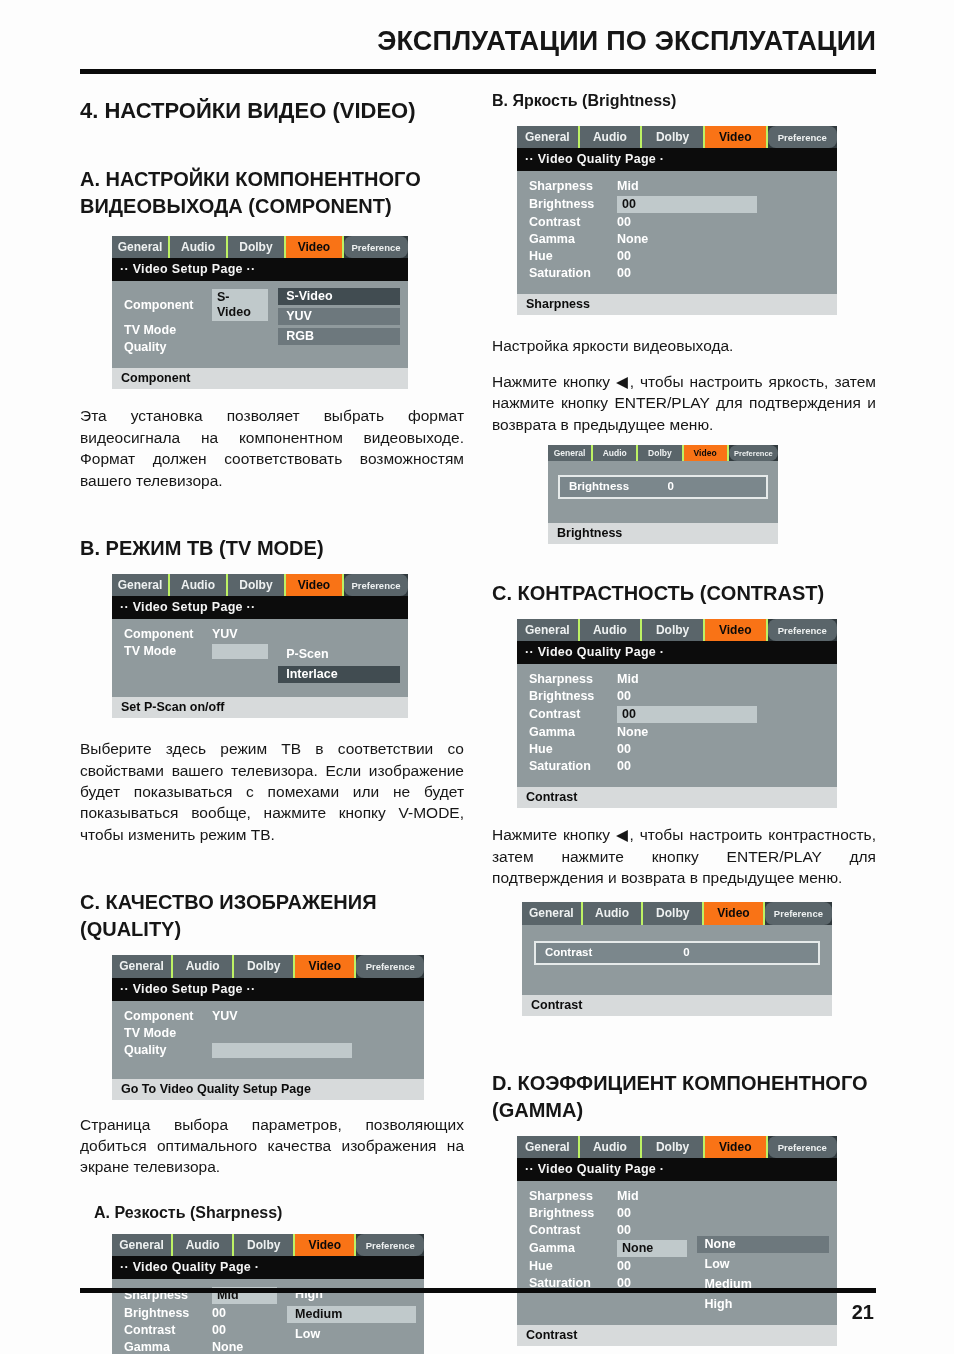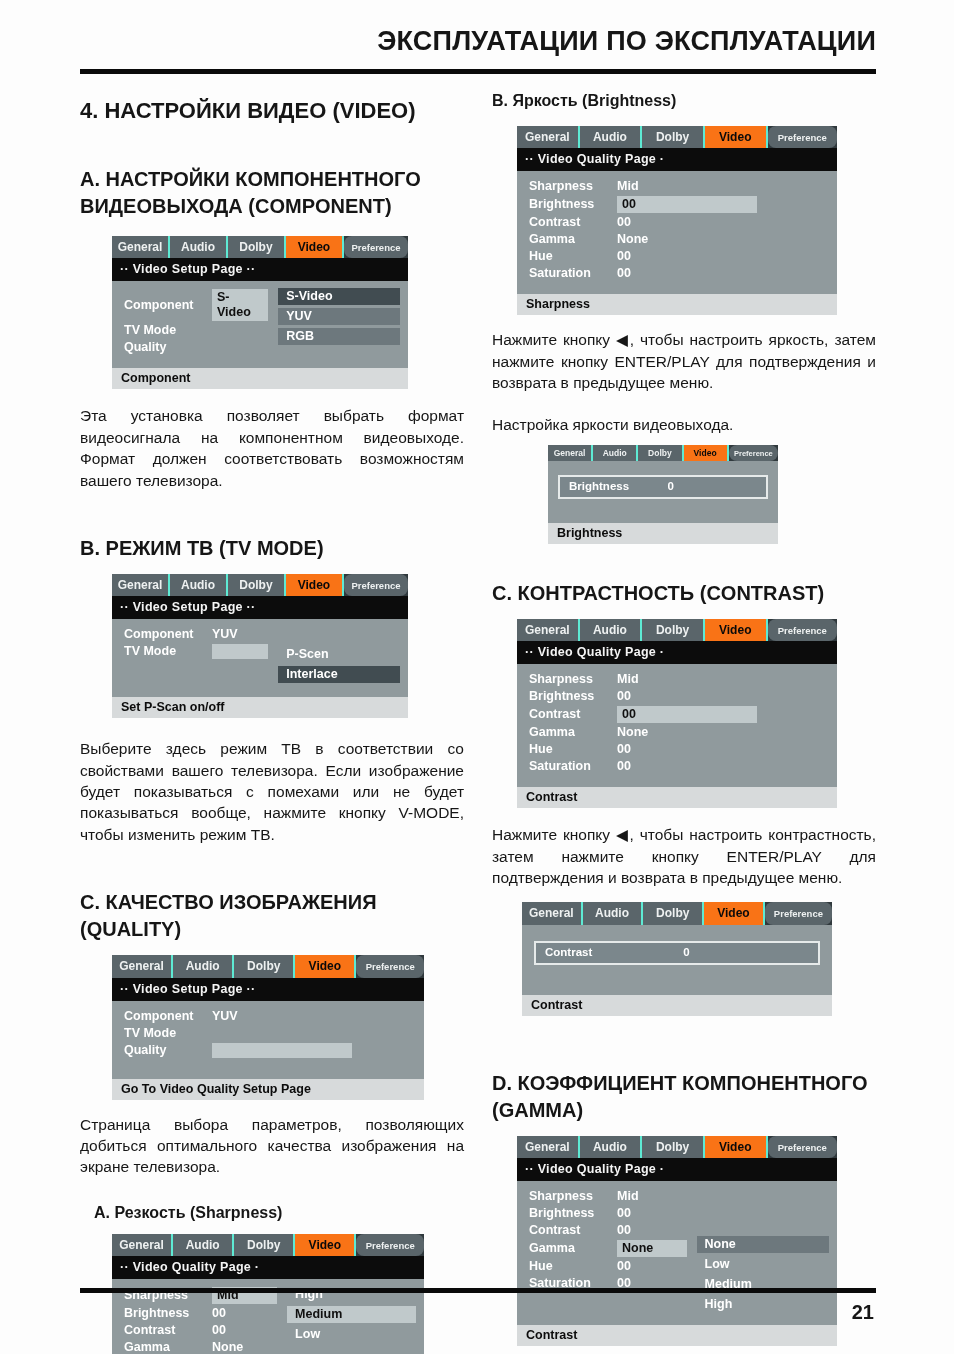--- a/index.html
+++ b/index.html
@@ -30,21 +30,21 @@
   
   .osd { width:296px; margin-left:32px; line-height:1.2; }
   .osd.w312 { width:312px; }
   .osd.w320 { width:320px; margin-left:25px; }
   .osd.w310 { width:310px; margin-left:30px; }
   .osd.small { width:230px; margin-left:56px; }
 
   .tabs { display:flex; background:#30393d; }
   .tab {
     flex:1; background:#5a656a; color:#eef1f1; font-weight:bold; font-size:12px;
-    text-align:center; padding:4px 1px; border-right:2px solid #5eead4; white-space:nowrap;
+    text-align:center; padding:4px 1px; border-right:2px solid #bef264; white-space:nowrap;
   }
   .tab:last-child { border-right:none;border-radius:8px; }
   .tab.active { background:#f97316; color:#0a0a0a; }
   .tab.pref { font-size:9.5px; padding-top:6px; flex:1.15; }
   .osd.small .tab { font-size:8.5px; padding:3px 1px; }
   .osd.small .tab.pref { font-size:7.5px; padding-top:4px; }
 
   .osd-title { background:#0c0c0c; color:#f4f4f4; font-weight:bold; font-size:12.5px; padding:4px 8px; letter-spacing:0.3px; }
   .osd-main { background:#909a9d; display:flex; padding:7px 8px 12px 6px; }
   .osd-main.tall { min-height:78px; }
@@ -277,22 +277,22 @@
               </div>
             <div class="row">
                 <span class="lbl">Saturation</span>
                 <span class="val">00</span>
               </div>
           </div>
         </div>
         <div class="osd-status">Sharpness</div>
       </div>
 
+      <p class="body-text mt20">Настройка яркости видеовыхода.</p>
       <p class="body-text mt14">Нажмите кнопку ◀, чтобы настроить яркость, затем нажмите кнопку ENTER/PLAY для подтверждения и возврата в предыдущее меню.</p>
-      <p class="body-text mt20">Настройка яркости видеовыхода.</p>
 
       <div class="osd small mt10">
         <div class="tabs">
           <span class="tab">General</span>
             <span class="tab">Audio</span>
             <span class="tab">Dolby</span>
             <span class="tab active">Video</span>
             <span class="tab pref">Preference</span>
         </div>
         <div class="adjust-main">

